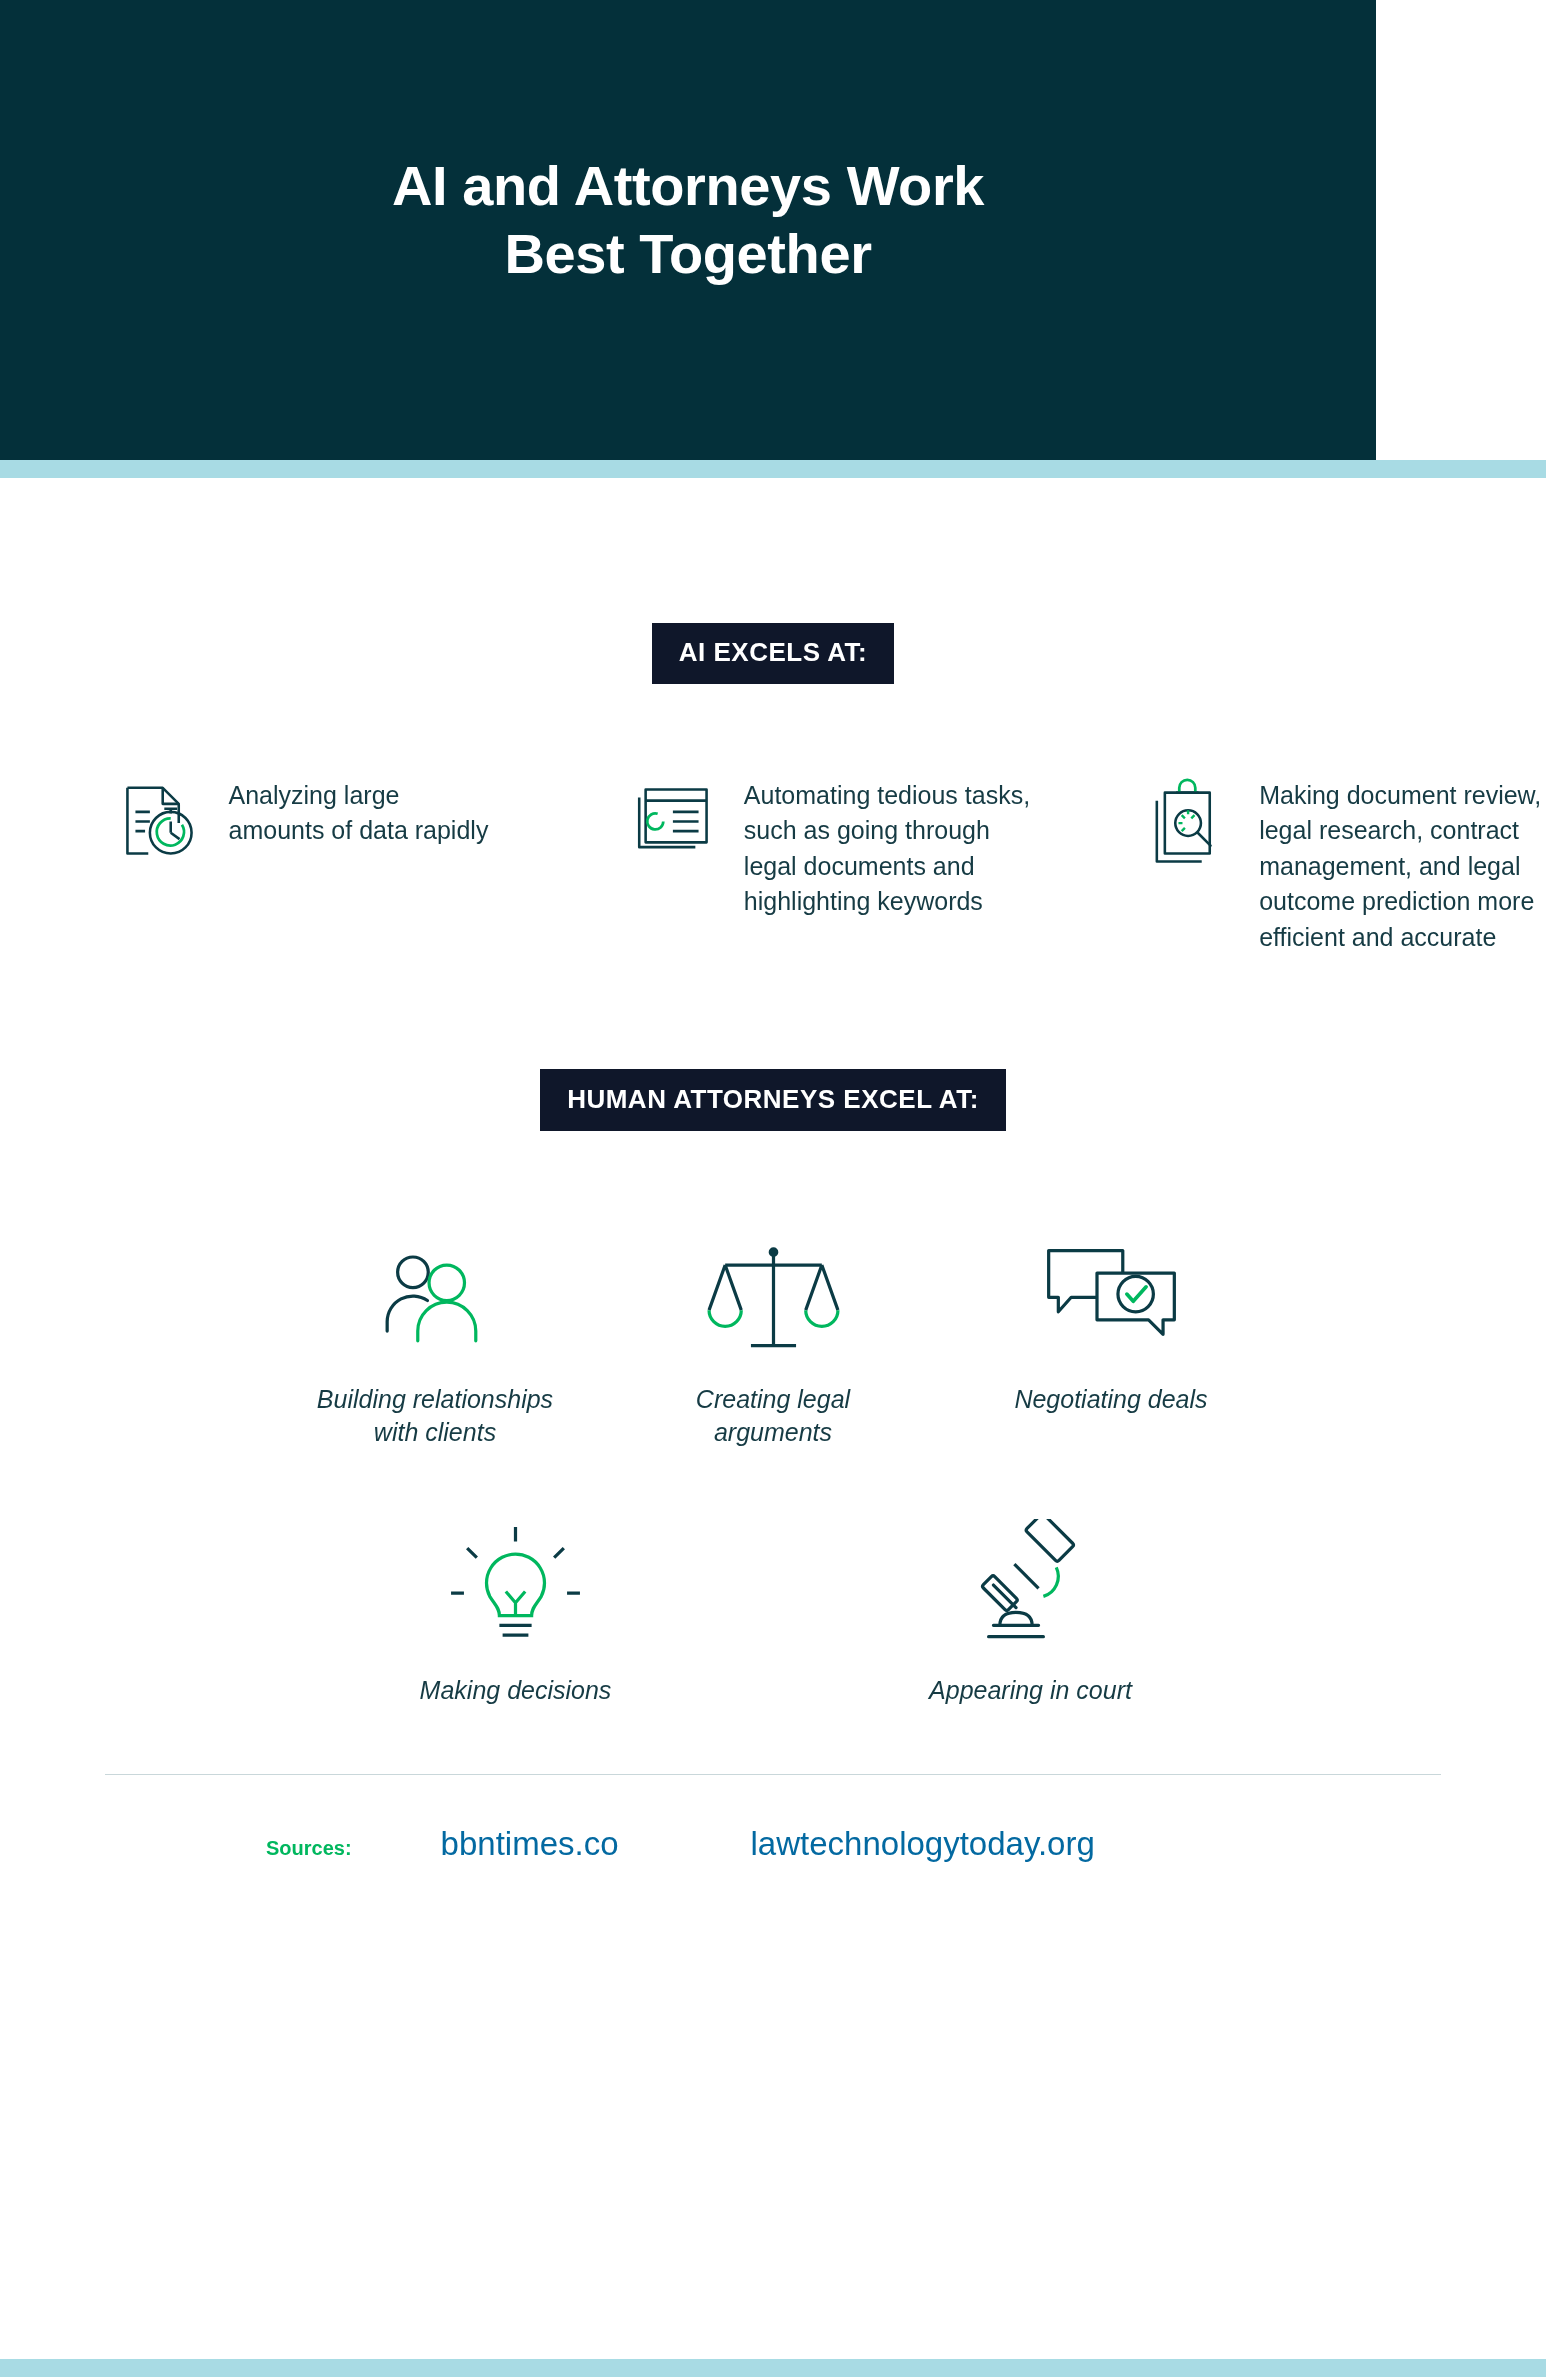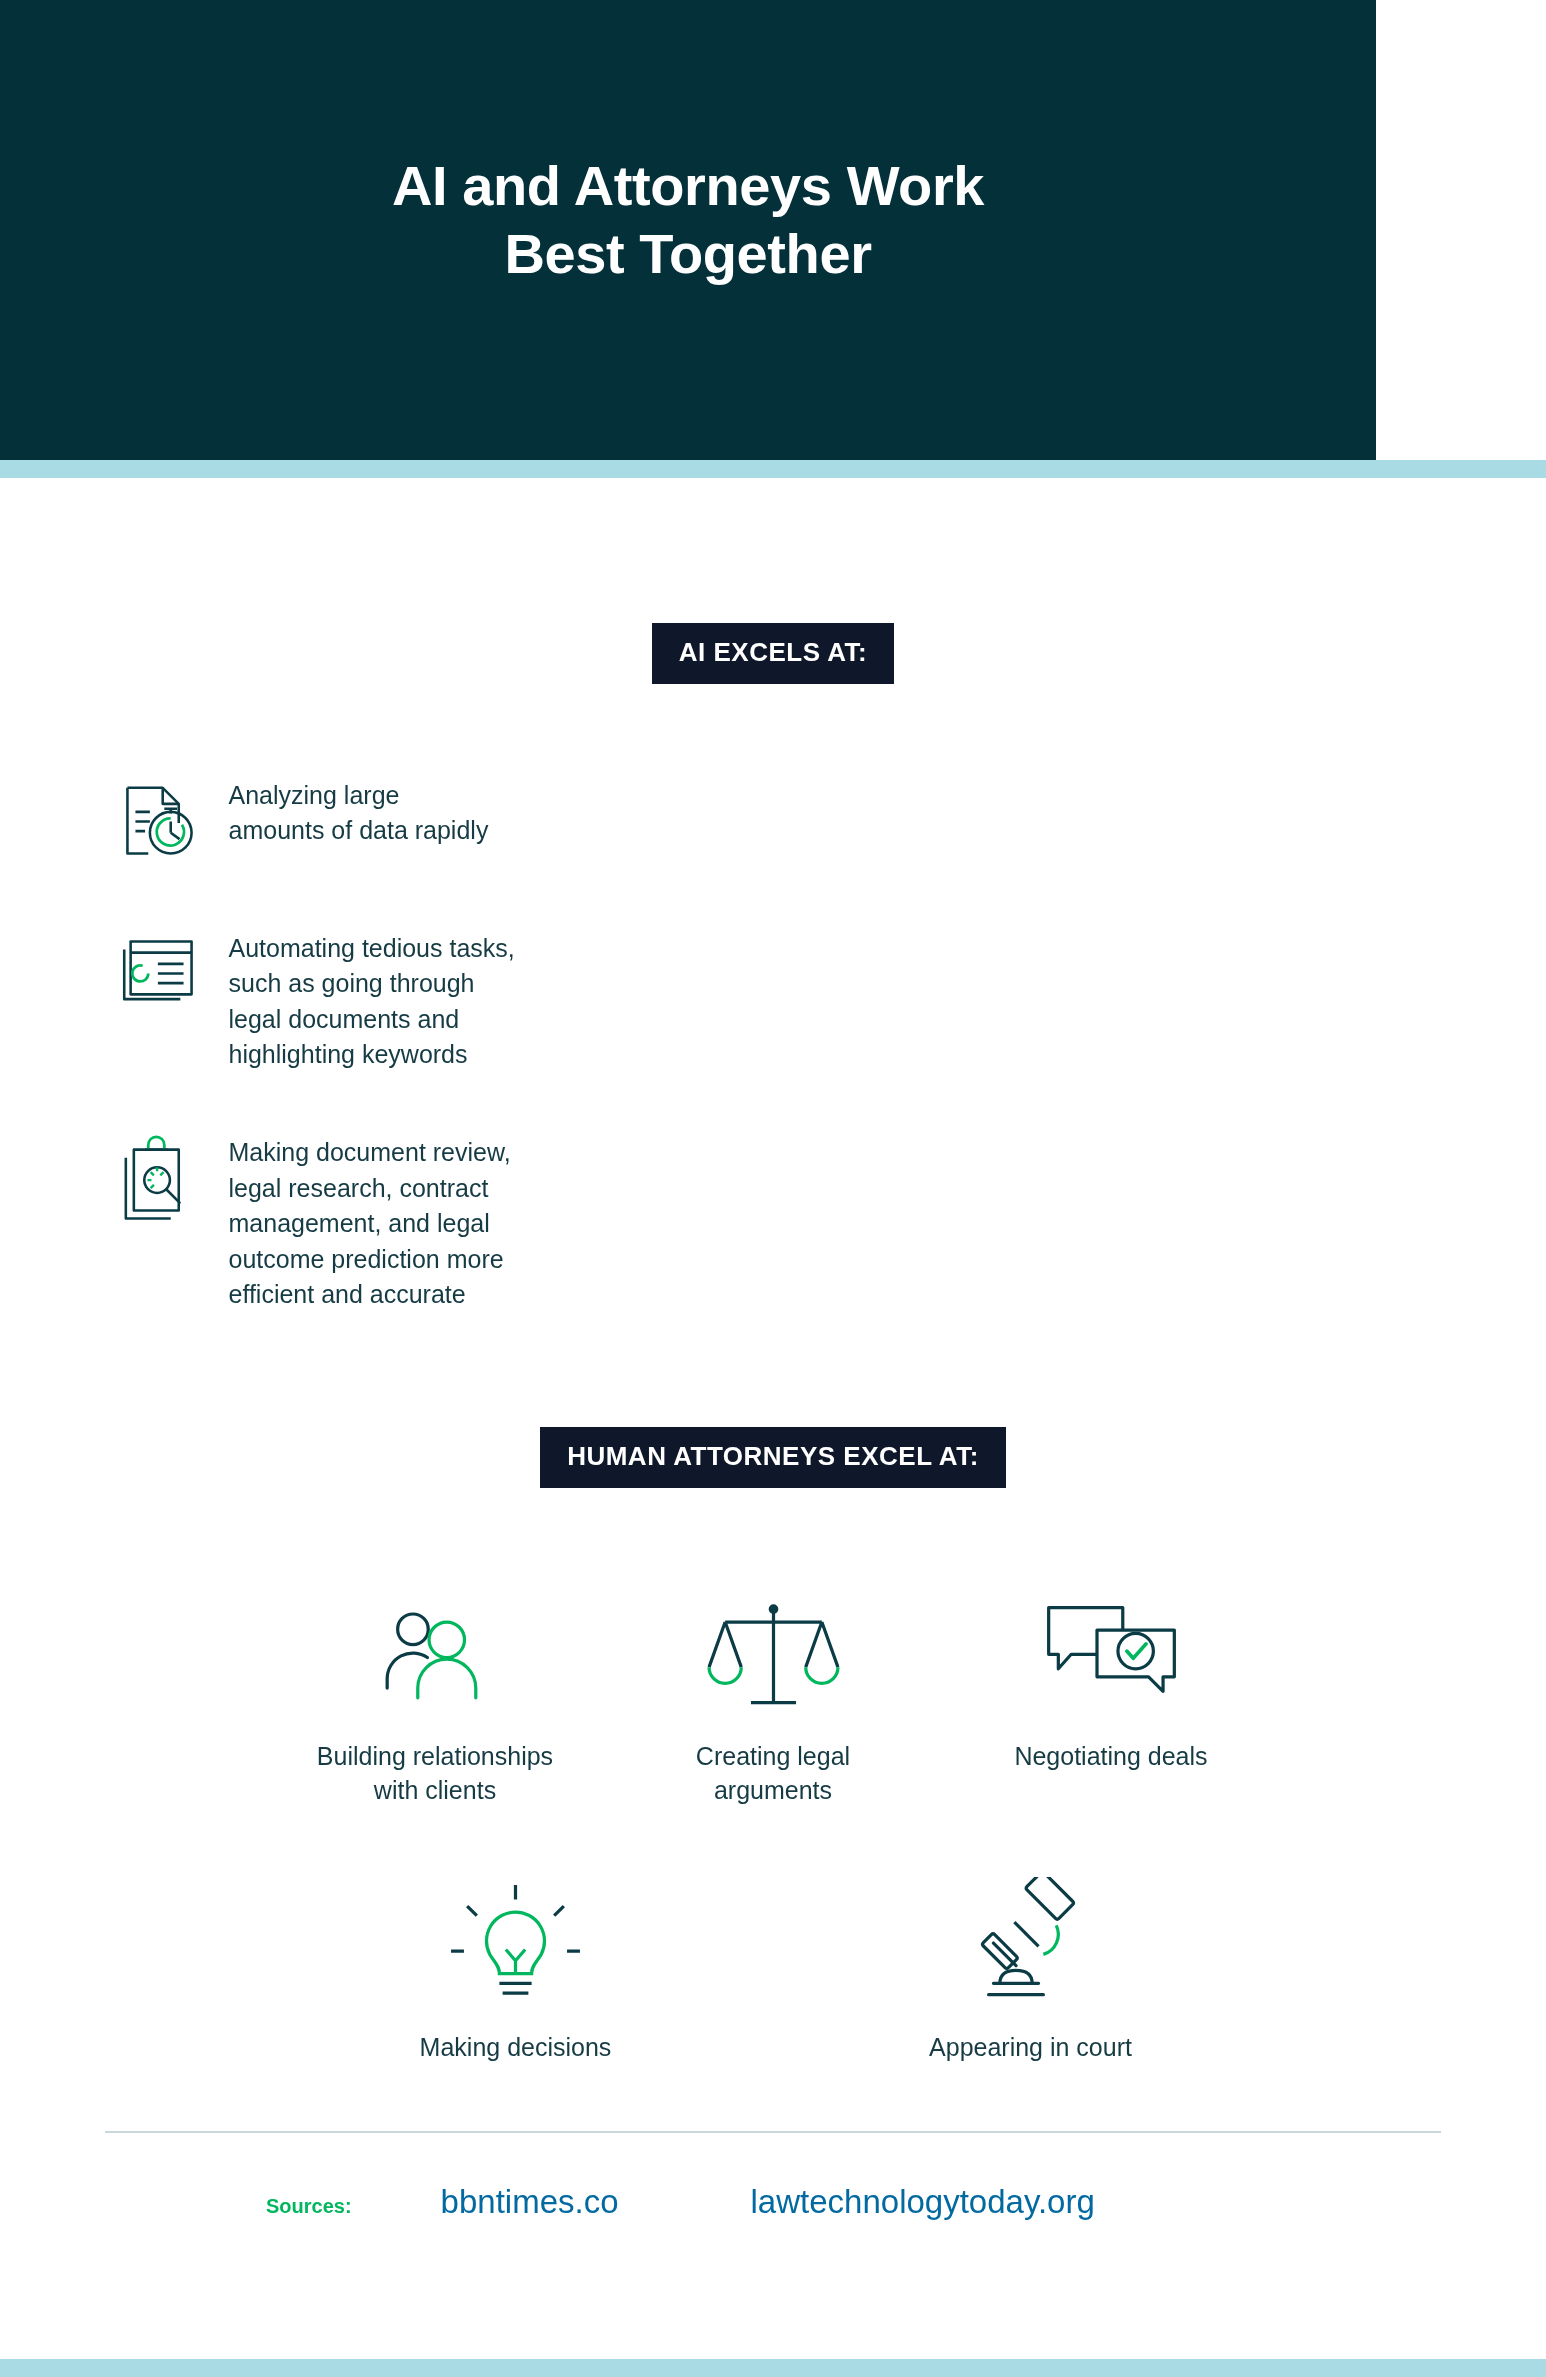--- a/index.html
+++ b/index.html
@@ -63,21 +63,21 @@
     padding: 14.5px 27px 16px 27px;
     display: inline-block;
   }
 
   
   .ai-grid {
     width: 1546px;
     padding: 0 0 0 0;
     box-sizing: border-box;
     display: grid;
-    grid-template-columns: 1fr;
+    grid-template-columns: 1fr 1fr 1fr;
     column-gap: 0px;
     row-gap: 58px;
   }
   .ai-item {
     display: flex;
     align-items: flex-start;
     padding-left: 113px;
     box-sizing: border-box;
   }
   .ai-item .icon {
@@ -93,20 +93,21 @@
     color: #163b44;
     white-space: pre-line;
     padding-top: 4.8px;
   }
 
   
   .human-row {
     display: flex;
     justify-content: center;
     align-items: flex-start;
+    font-style: italic;
   }
   .human-item {
     display: flex;
     flex-direction: column;
     align-items: center;
     text-align: center;
   }
   .human-item .icon {
     width: 145px;
     height: 145px;

